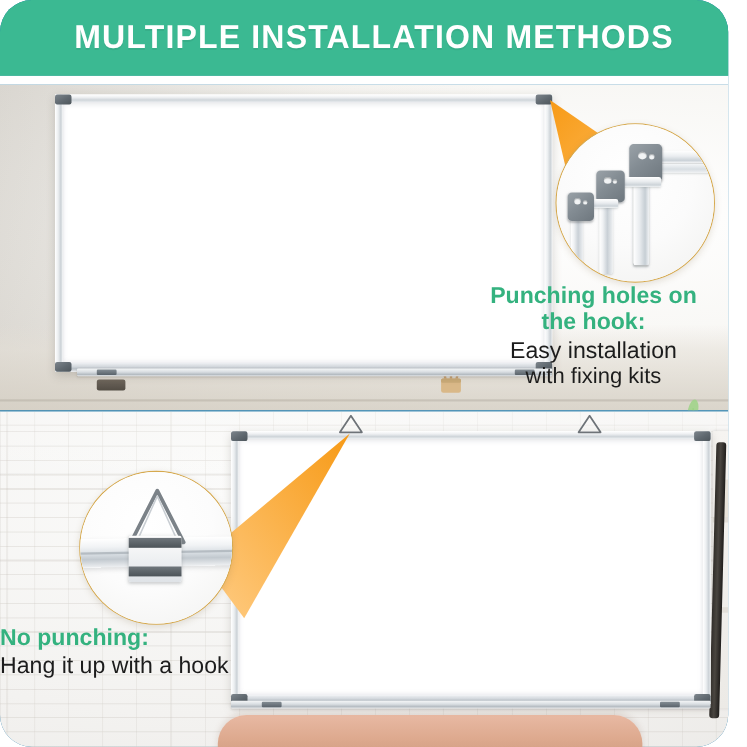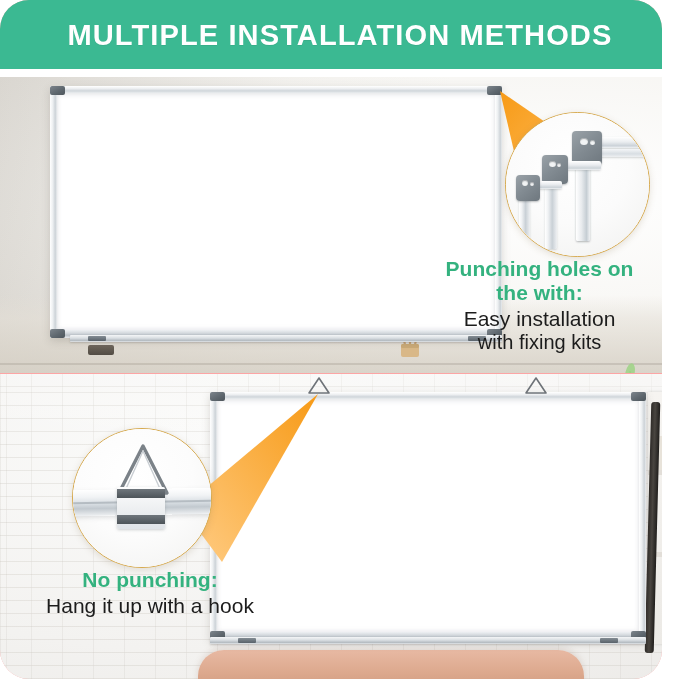--- a/index.html
+++ b/index.html
@@ -1,18 +1,18 @@
 <!DOCTYPE html>
 <html><head>
 <meta charset="utf-8">
 <style>
   html,body{margin:0;padding:0;background:#fff;}
   body{width:679px;height:679px;overflow:hidden;
        font-family:"Liberation Sans","DejaVu Sans",sans-serif;}
-  .page{position:relative;width:662px;height:679px;background:#fca5a5;overflow:hidden;border-radius:29px;}
+  .page{position:relative;width:662px;height:679px;background:#0369a1;overflow:hidden;border-radius:29px;}
 
   
   .banner{position:absolute;left:0;top:0;width:679px;height:69px;
           background:#3bb992;display:flex;align-items:center;justify-content:center;}
   .banner-title{color:#ffffff;font-size:30px;font-weight:bold;letter-spacing:1.1px;
                 font-family:"Liberation Sans","DejaVu Sans",sans-serif;
                 transform:scaleX(.97);white-space:nowrap;
                 text-shadow:0 1px 0 rgba(0,0,0,.06);}
 
   .banner-gap{position:absolute;left:0;top:69px;width:679px;height:8px;background:#fff;}
@@ -208,21 +208,21 @@
              background:linear-gradient(180deg,#fff 0%,#e9ecef 45%,#ccd3d8 80%,#f1f3f5 100%);"></div>
         <div class="clip" style="left:0px;top:0px;width:24px;height:26px;">
           <div class="hole" style="left:6px;top:5px;width:6px;height:6px;"></div>
           <div class="hole" style="left:14px;top:7px;width:4px;height:4px;"></div>
         </div>
       </div>
     </div>
 
     <div class="callout-text" style="left:400px;top:180px;width:279px;text-align:center;">
       <div class="ct-green" style="font-size:21px;">Punching holes on</div>
-      <div class="ct-green" style="font-size:21px;">the with:</div>
+      <div class="ct-green" style="font-size:21px;">the hook:</div>
       <div class="ct-black" style="font-size:21px;margin-top:1px;">Easy installation</div>
       <div class="ct-black" style="font-size:20px;">with fixing kits</div>
     </div>
   </div>
 
   <div class="photo photo-bottom">
     <div class="brick"></div>
     <div class="brick offset"></div>
     <div class="wall-shadow" style="background:linear-gradient(190deg, rgba(255,255,255,.45) 0%, rgba(240,238,234,0) 45%);"></div>
 
@@ -294,19 +294,19 @@
 
       <div style="position:absolute;left:44px;top:58px;width:48px;height:42px;border-radius:2px;
                   background:linear-gradient(180deg,#fdfdfd 0%,#eef0f2 50%,#dfe3e7 100%);
                   box-shadow:0 1px 3px rgba(120,125,130,.35);"></div>
       <div style="position:absolute;left:44px;top:60px;width:48px;height:9px;
                   background:linear-gradient(180deg,#6f767c,#4d5459);"></div>
       <div style="position:absolute;left:44px;top:86px;width:48px;height:9px;
                   background:linear-gradient(180deg,#6f767c,#4d5459);"></div>
     </div>
 
-    <div class="callout-text" style="left:0px;top:194px;width:300px;text-align:center;">
+    <div class="callout-text" style="left:0px;top:194px;width:300px;text-align:left;">
       <div class="ct-green" style="font-size:21px;">No punching:</div>
       <div class="ct-black" style="font-size:21px;margin-top:2px;">Hang it up with a hook</div>
     </div>
   </div>
 
 </div>
 
 </body></html>

